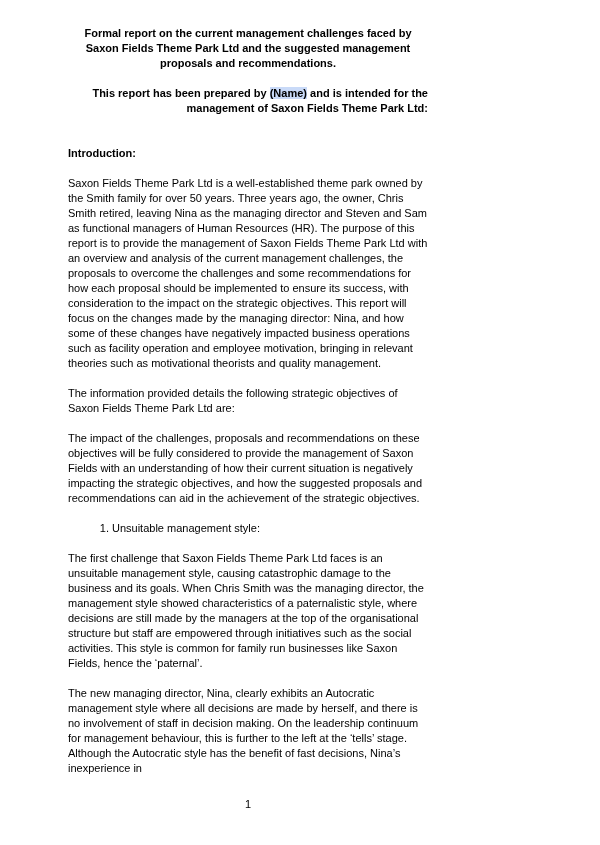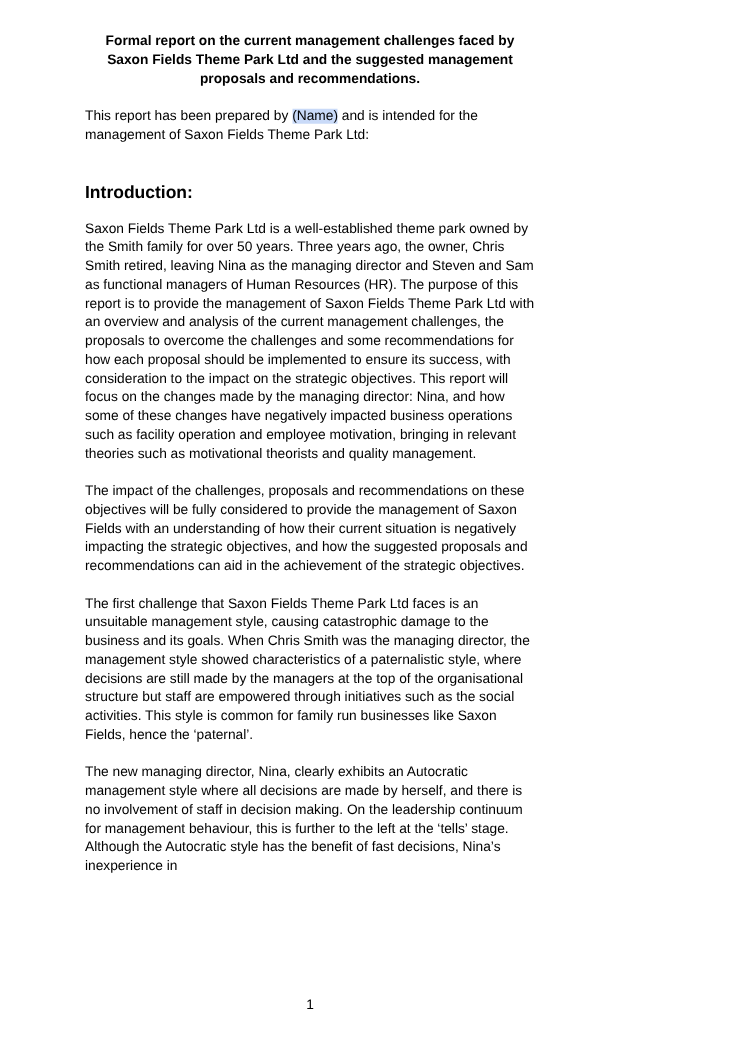--- a/index.html
+++ b/index.html
@@ -28,29 +28,29 @@
   }
   .title {
     margin: 0;
     font-size: 11px;
     line-height: 15px;
     font-weight: bold;
     text-align: center;
   }
   .prepared {
     margin: 15px 0 0 0;
-    font-weight: normal;
-    text-align: left;
+    font-weight: bold;
+    text-align: right;
   }
   .hl {
     background: #c9daf8;
   }
   .section-heading {
     margin: 15px 0 0 0;
-    font-size: 14px;
+    font-size: 11px;
     line-height: 15px;
     font-weight: bold;
     text-align: left;
   }
   .mt30 {
     margin-top: 30px;
   }
   p.body-para {
     margin: 15px 0 0 0;
   }
@@ -81,25 +81,29 @@
 
     <p class="title">Formal report on the current management challenges faced by Saxon Fields Theme Park Ltd and the suggested management proposals and recommendations.</p>
 
     <p class="prepared"><span>This report has been prepared by </span><span class="hl">(Name)</span><span> and is intended for the management of Saxon Fields Theme Park Ltd:</span></p>
 
     <p class="section-heading mt30">Introduction:</p>
 
     <p class="body-para">Saxon Fields Theme Park Ltd is a well-established theme park owned by the Smith family for over 50 years. Three years ago, the owner, Chris Smith retired, leaving Nina as the managing director and Steven and Sam as functional managers of Human Resources (HR). The purpose of this report is to provide the management of Saxon Fields Theme Park Ltd with an overview and analysis of the current management challenges, the proposals to overcome the challenges and some recommendations for how each proposal should be implemented to ensure its success, with consideration to the impact on the strategic objectives. This report will focus on the changes made by the managing director: Nina, and how some of these changes have negatively impacted business operations such as facility operation and employee motivation, bringing in relevant theories such as motivational theorists and quality management.</p>
 
 
+    <p class="body-para">The information provided details the following strategic objectives of Saxon Fields Theme Park Ltd are:</p>
 
 
     <p class="body-para">The impact of the challenges, proposals and recommendations on these objectives will be fully considered to provide the management of Saxon Fields with an understanding of how their current situation is negatively impacting the strategic objectives, and how the suggested proposals and recommendations can aid in the achievement of the strategic objectives.</p>
 
 
+    <ol class="doc-list">
+      <li>Unsuitable management style:</li>
+    </ol>
 
     <p class="body-para">The first challenge that Saxon Fields Theme Park Ltd faces is an unsuitable management style, causing catastrophic damage to the business and its goals. When Chris Smith was the managing director, the management style showed characteristics of a paternalistic style, where decisions are still made by the managers at the top of the organisational structure but staff are empowered through initiatives such as the social activities. This style is common for family run businesses like Saxon Fields, hence the ‘paternal’.</p>
 
     <p class="body-para">The new managing director, Nina, clearly exhibits an Autocratic management style where all decisions are made by herself, and there is no involvement of staff in decision making. On the leadership continuum for management behaviour, this is further to the left at the ‘tells’ stage. Although the Autocratic style has the benefit of fast decisions, Nina’s inexperience in</p>
 
   </div>
 
   <div class="page-number">1</div>
 </div>
 

